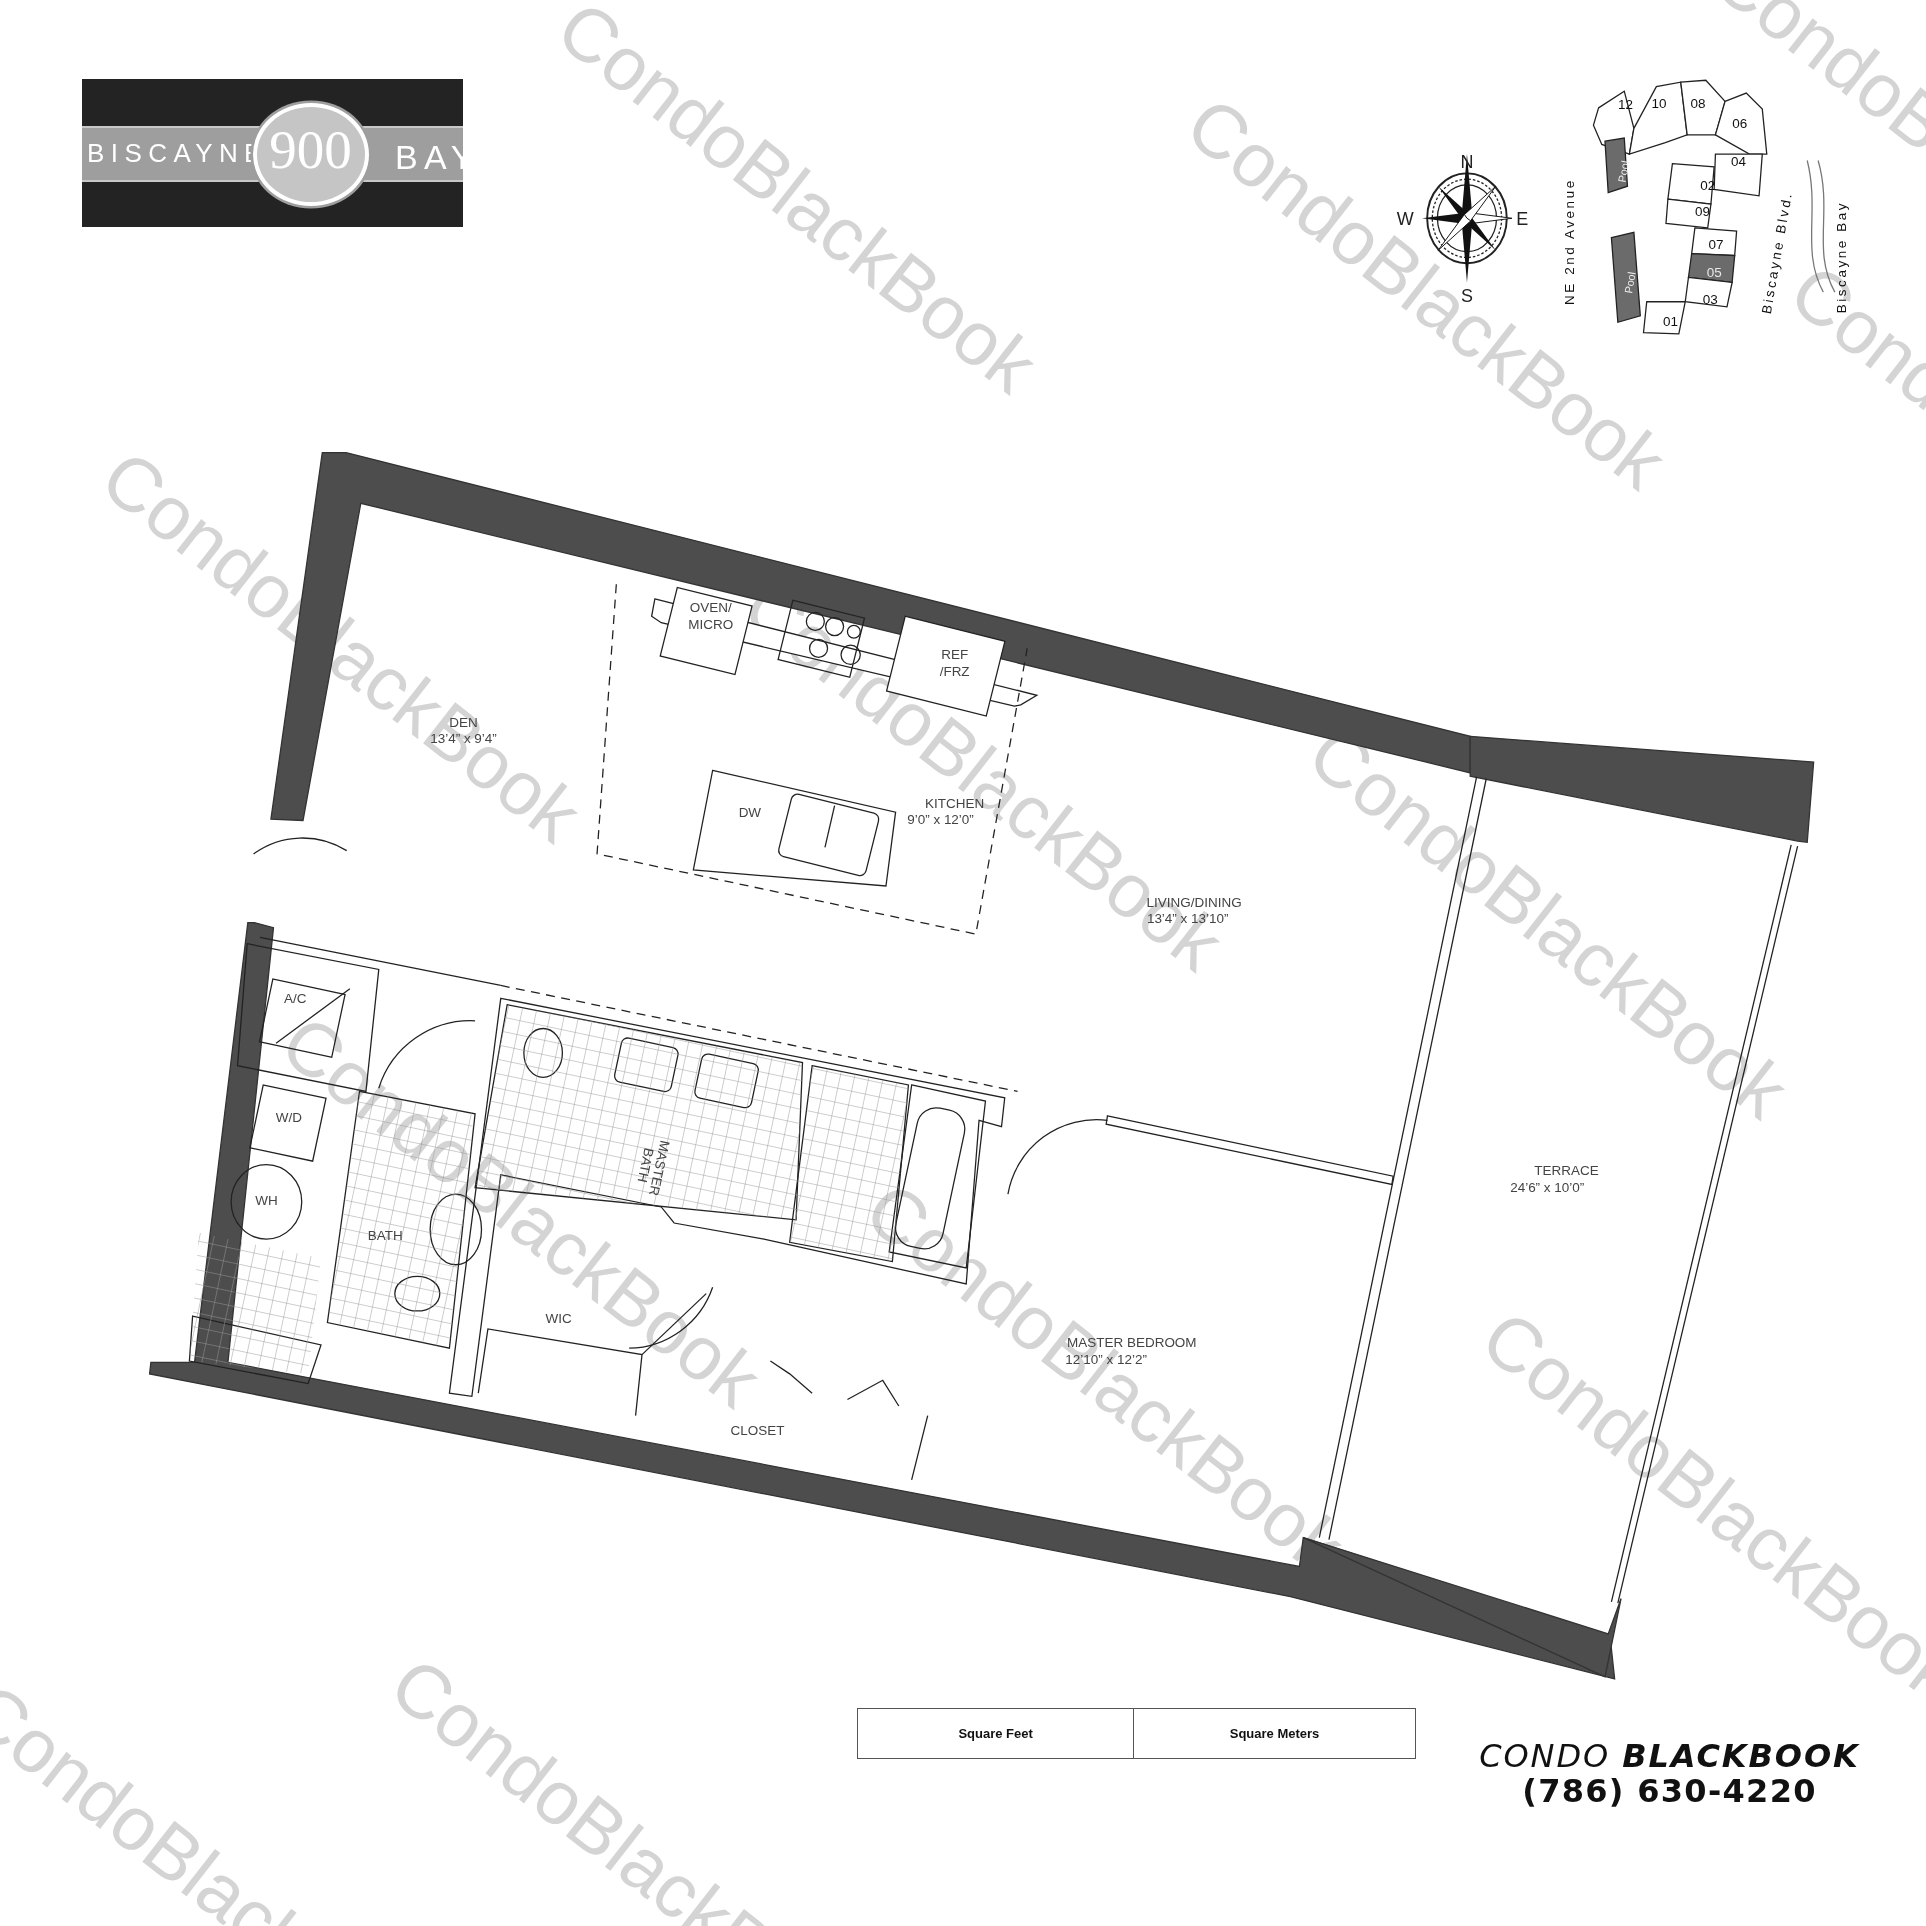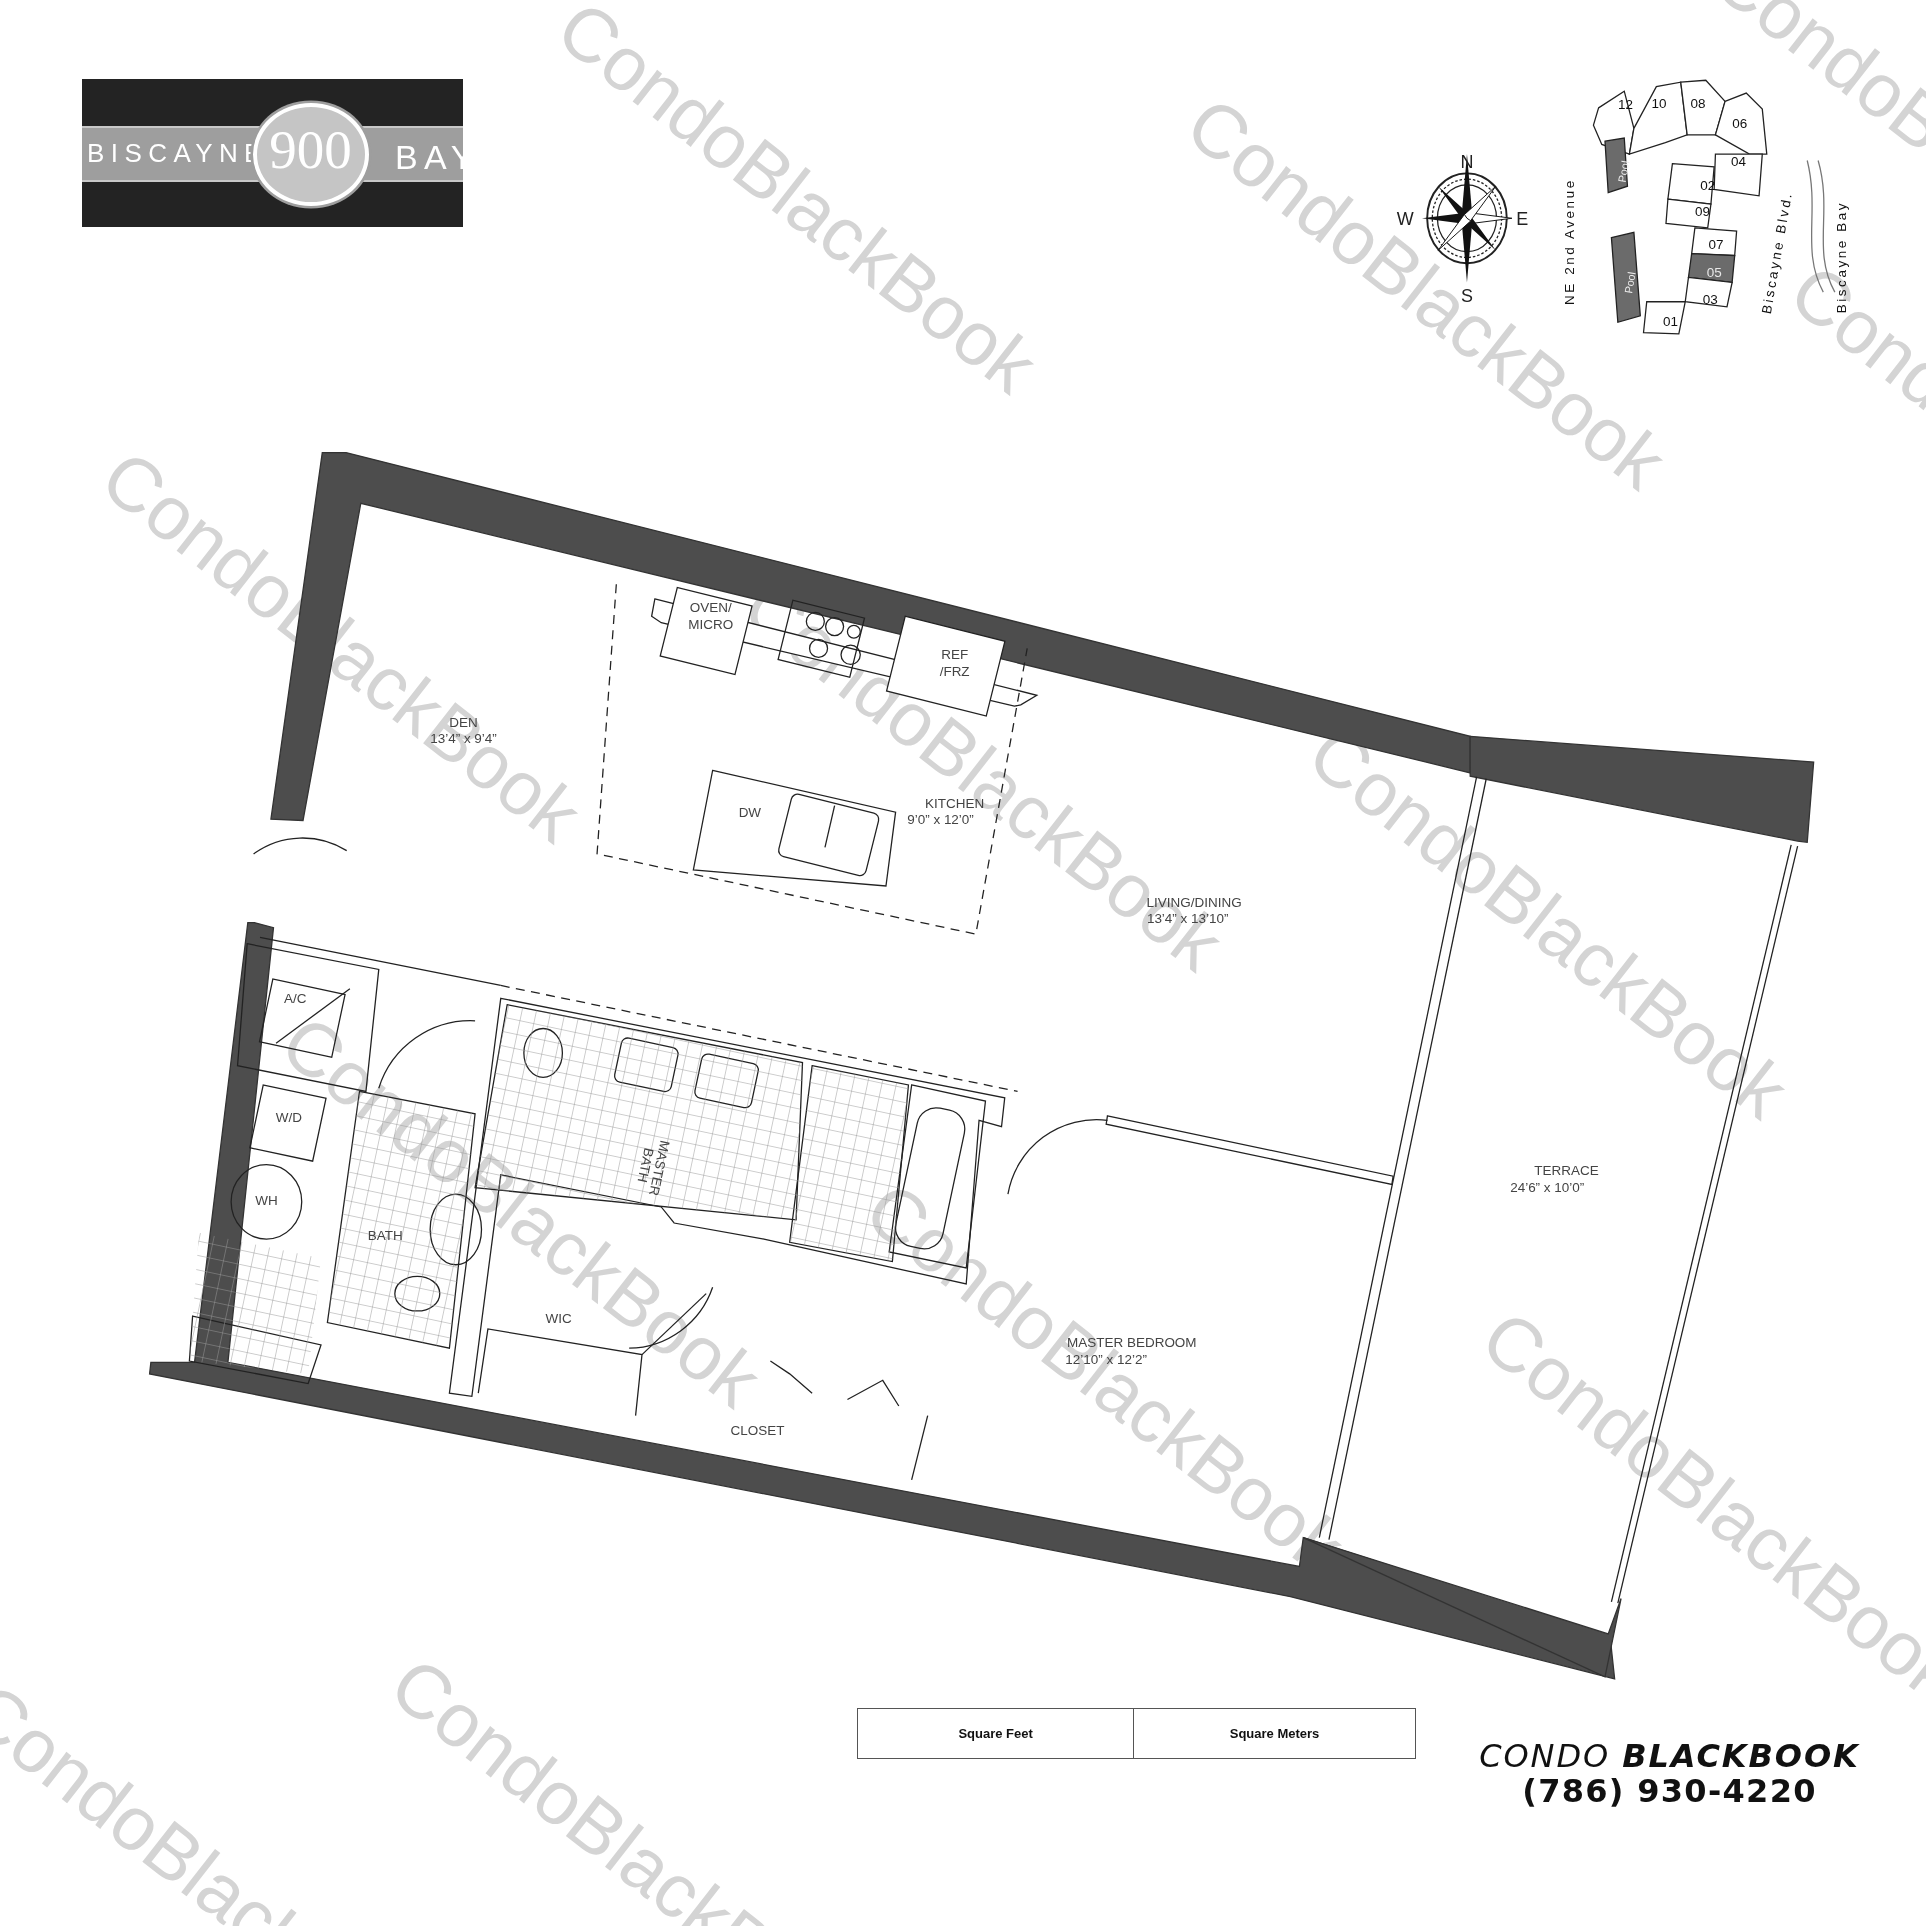--- a/index.html
+++ b/index.html
@@ -243,15 +243,15 @@
     <td colspan="2" class="hdr" style="border-top:1.3px solid #555;">Square Meters</td>
   </tr>
 </tbody>
   </table>
 
 <div class="abs brand">
   <div class="brand-line1">
     <span>CONDO</span>
     <b>BLACKBOOK</b>
   </div>
-  <div class="brand-phone">(786) 930-4220</div>
+  <div class="brand-phone">(786) 630-4220</div>
 </div>
 
 
 </body></html>

